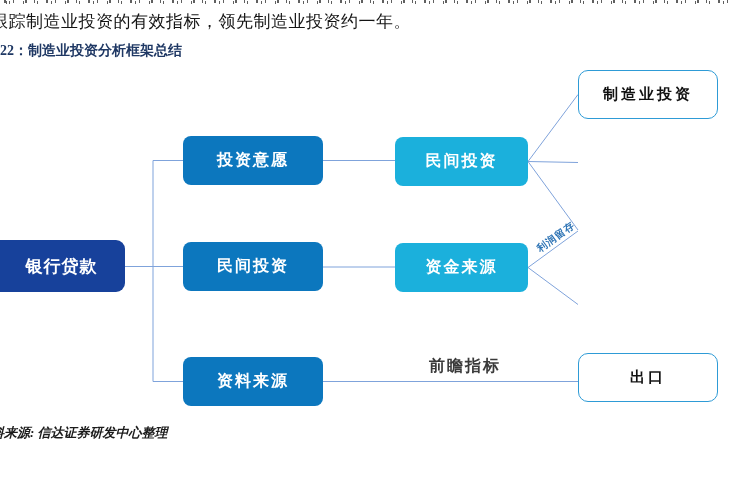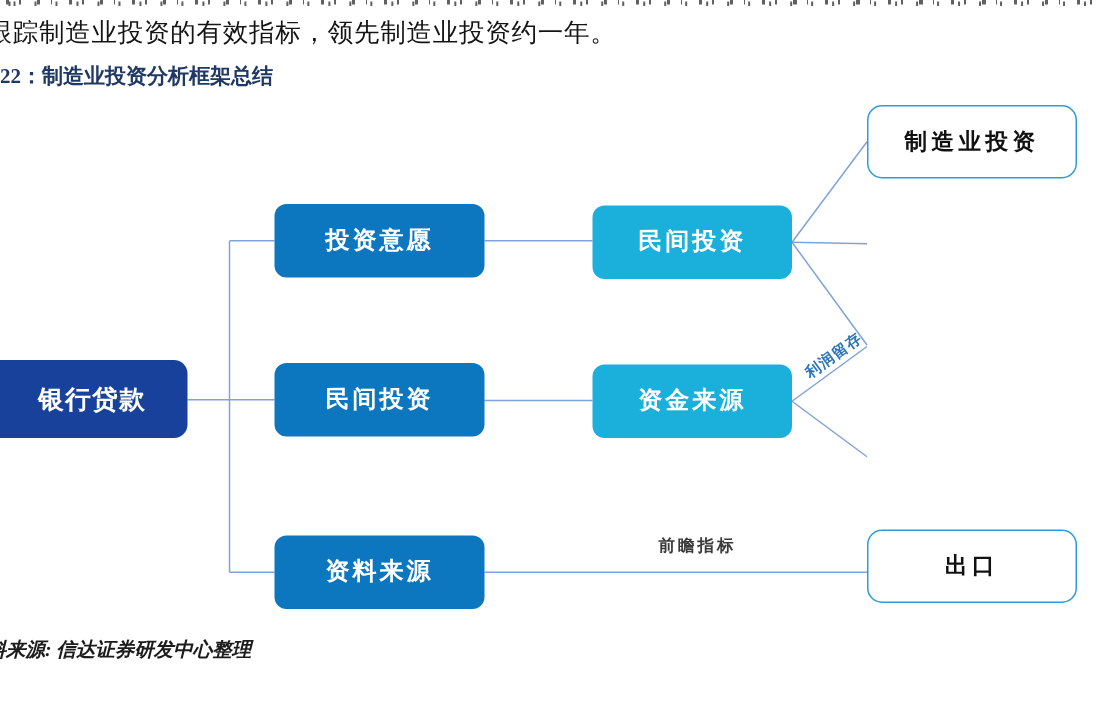--- a/index.html
+++ b/index.html
@@ -56,21 +56,21 @@
     background:#fff; border:1.6px solid var(--c-outline); color:#111;
     border-radius:10px; font-size:15px; font-weight:bold; letter-spacing:3px;
   }
   .edge-label-diag {
     position:absolute; left:524px; top:230px; width:64px; text-align:center;
     font-size:10px; letter-spacing:1px; color:var(--c-edgeblue);
     transform:rotate(-36deg); transform-origin:center; font-weight:bold;
   }
   .edge-label-horiz {
     position:absolute; left:420px; top:356px; width:90px; text-align:center;
-    font-size:11px; letter-spacing:2px; color:#3a3a3a; font-weight:bold;
+    font-size:16px; letter-spacing:2px; color:#3a3a3a; font-weight:bold;
   }
 </style>
 </head>
 <body>
 
 <div id="canvas">
 
   <div class="top-frag"></div>
 
   <div class="intro">跟踪制造业投资的有效指标，领先制造业投资约一年。</div>

